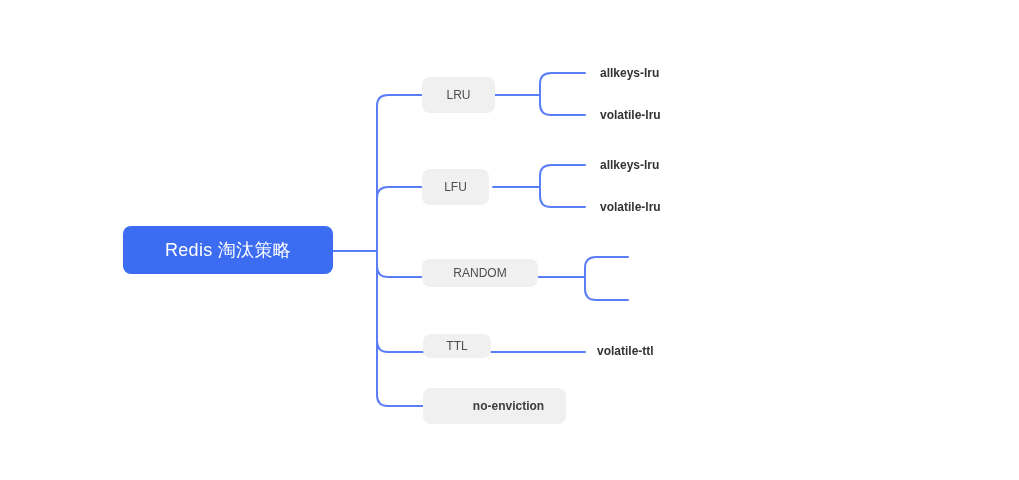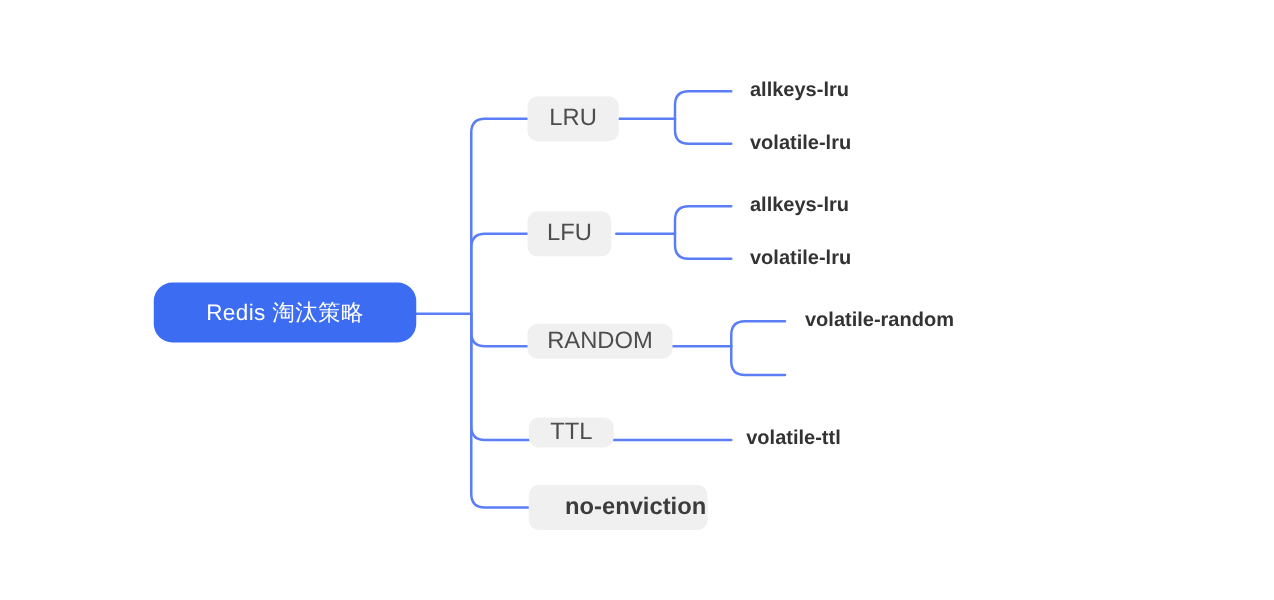--- a/index.html
+++ b/index.html
@@ -39,37 +39,36 @@
     border-radius:8px;
     white-space:nowrap;
     cursor:pointer;
   }
   .node.root{
     background:var(--root-bg,#3b6cf1);
     color:var(--root-text,#fff);
     font-size:18px;
     font-weight:500;
     letter-spacing:.3px;
-    border-radius:15px;
   }
   .node.branch{
     background:var(--branch-bg,#f0f0f1);
     color:var(--branch-text,#4d4d4d);
-    font-size:19px;
+    font-size:12px;
     font-weight:400;
   }
   .node.branch.bold{
     font-weight:700;
     color:#3c3c3c;
     padding-left:28px;
   }
   .leaf{
     position:absolute;
     height:20px;line-height:20px;
-    font-size:16px;
+    font-size:12px;
     font-weight:700;
     color:var(--leaf-text,#333);
     white-space:nowrap;
     cursor:pointer;
   }
 </style>
 </head>
 <body>
 
 <div class="canvas">
@@ -122,18 +121,17 @@
   </div>
 
   <div class="leaf" style="left:600px;top:63px">allkeys-lru</div>
 
   <div class="leaf" style="left:600px;top:105px">volatile-lru</div>
 
   <div class="leaf" style="left:600px;top:155px">allkeys-lru</div>
 
   <div class="leaf" style="left:600px;top:197px">volatile-lru</div>
 
-  <div class="leaf" style="left:644px;top:247px">volatile-random</div>
 
 
   <div class="leaf" style="left:597px;top:341px">volatile-ttl</div>
 
 </div>
 
 </body></html>

